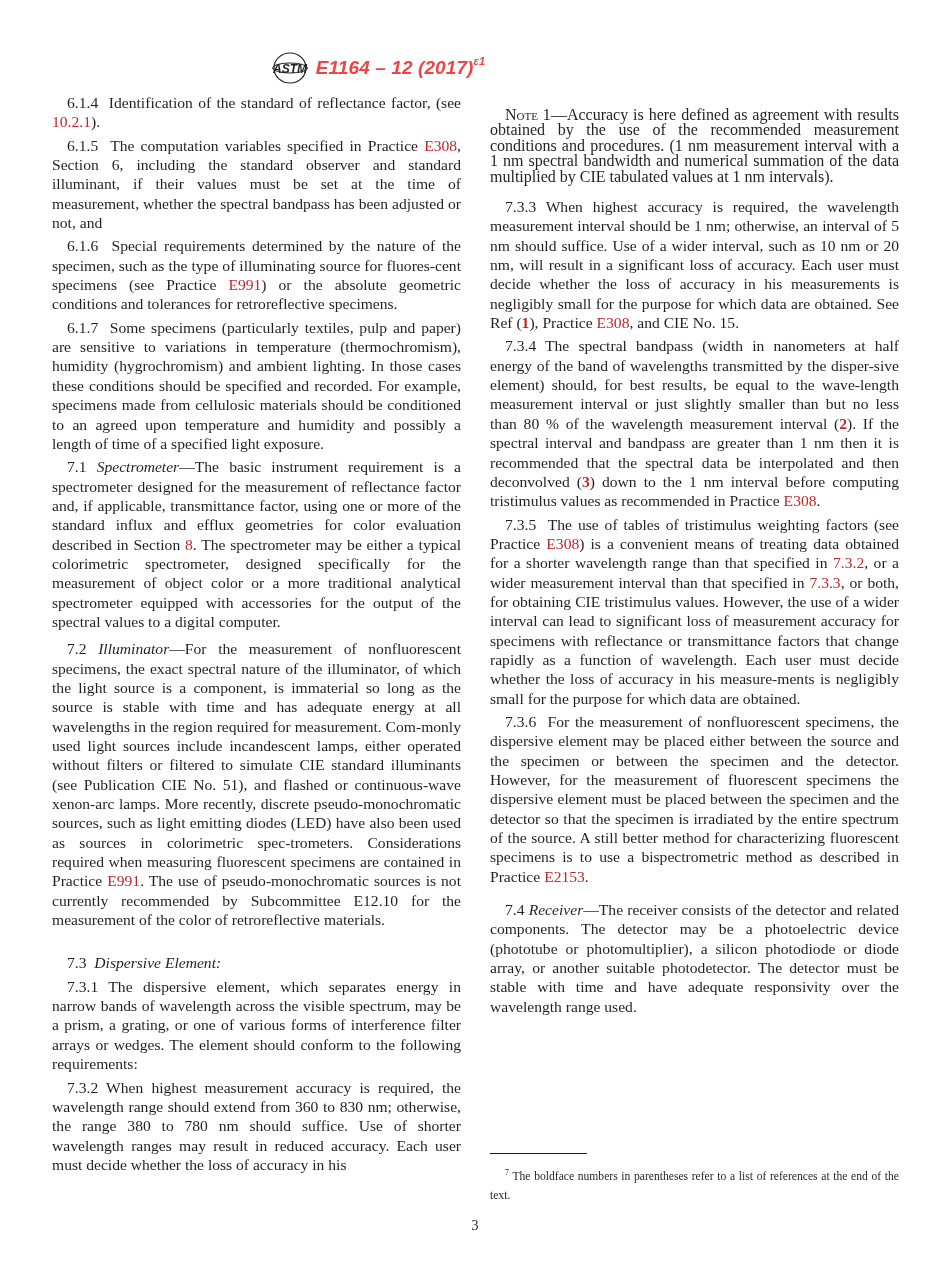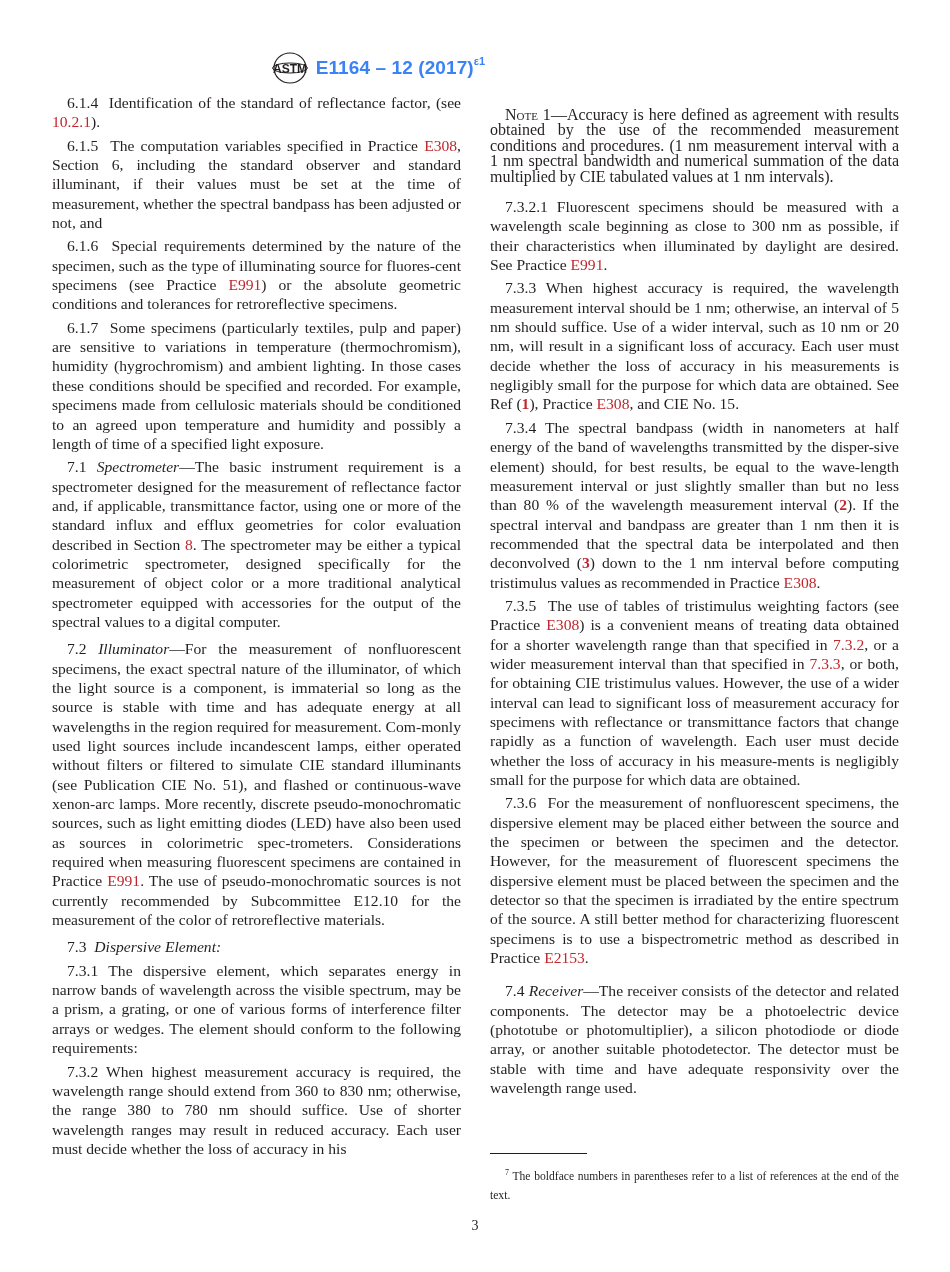--- a/index.html
+++ b/index.html
@@ -1,22 +1,22 @@
 <!DOCTYPE html>
 <html><head>
 <meta charset="utf-8">
 <style>
   html, body { margin: 0; padding: 0; background: #ffffff; }
   body { width: 950px; height: 1272px; position: relative; overflow: hidden;
          font-family: "Liberation Serif", "DejaVu Serif", serif; color: #231f20; }
   .header { position: absolute; top: 50px; left: 0; width: 757px; height: 36px;
-            display: flex; justify-content: center; align-items: center; gap: 8px; }
+            display: flex; justify-content: center; align-items: center; gap: 8px; font-style: italic; }
   .logo { width: 36px; height: 34px; }
   .doc-title { font-family: "Liberation Sans", "DejaVu Sans", sans-serif; font-weight: bold;
-               font-size: 19px; color: #3b82f6; letter-spacing: 0.1px; }
+               font-size: 19px; color: #ef4444; letter-spacing: 0.1px; }
   .doc-title sup { font-size: 11px; position: relative; top: -2px; }
   .col { position: absolute; top: 93px; font-size: 15.6px; line-height: 19.35px; text-align: justify; }
   .col-left { left: 52px; width: 409px; }
   .col-right { left: 490px; width: 409px; }
   p { margin: 0 0 4px 0; text-indent: 15px; hyphens: manual; }
   p.cont { text-indent: 0; }
   .link { color: #c0272d; }
   .ref { color: #c0272d; font-weight: bold; }
   .it { font-style: italic; }
   h2 { font-size: 15.6px; font-weight: bold; margin: 23px 0 11px 0; line-height: 19px; }
@@ -43,30 +43,29 @@
 
 <div class="col col-left">
   <p><span>6.1.4</span>&nbsp; <span>Identification of the standard of reflectance factor, (see</span> <span class="link">10.2.1</span><span>).</span></p>
   <p><span>6.1.5</span>&nbsp; <span>The computation variables specified in Practice</span> <span class="link">E308</span><span>, Section 6, including the standard observer and standard illuminant, if their values must be set at the time of measurement, whether the spectral bandpass has been adjusted or not, and</span></p>
   <p><span>6.1.6</span>&nbsp; <span>Special requirements determined by the nature of the specimen, such as the type of illuminating source for fluores-cent specimens (see Practice</span> <span class="link">E991</span><span>) or the absolute geometric conditions and tolerances for retroreflective specimens.</span></p>
   <p><span>6.1.7</span>&nbsp; <span>Some specimens (particularly textiles, pulp and paper) are sensitive to variations in temperature (thermochromism), humidity (hygrochromism) and ambient lighting. In those cases these conditions should be specified and recorded. For example, specimens made from cellulosic materials should be conditioned to an agreed upon temperature and humidity and possibly a length of time of a specified light exposure.</span></p>
 
 
   <p><span>7.1</span> <span class="it">Spectrometer</span><span>—The basic instrument requirement is a spectrometer designed for the measurement of reflectance factor and, if applicable, transmittance factor, using one or more of the standard influx and efflux geometries for color evaluation described in Section</span> <span class="link">8</span><span>. The spectrometer may be either a typical colorimetric spectrometer, designed specifically for the measurement of object color or a more traditional analytical spectrometer equipped with accessories for the output of the spectral values to a digital computer.</span></p>
   <p style="margin-top:8px"><span>7.2</span> <span class="it">Illuminator</span><span>—For the measurement of nonfluorescent specimens, the exact spectral nature of the illuminator, of which the light source is a component, is immaterial so long as the source is stable with time and has adequate energy at all wavelengths in the region required for measurement. Com-monly used light sources include incandescent lamps, either operated without filters or filtered to simulate CIE standard illuminants (see Publication CIE No. 51), and flashed or continuous-wave xenon-arc lamps. More recently, discrete pseudo-monochromatic sources, such as light emitting diodes (LED) have also been used as sources in colorimetric spec-trometers. Considerations required when measuring fluorescent specimens are contained in Practice</span> <span class="link">E991</span><span>. The use of pseudo-monochromatic sources is not currently recommended by Subcommittee E12.10 for the measurement of the color of retroreflective materials.</span></p>
-  <p style="margin-top:8px"><span>7.3</span>&nbsp; <span class="it">Dispersive Element:</span></p>
+  <p style="margin-top:24px"><span>7.3</span>&nbsp; <span class="it">Dispersive Element:</span></p>
   <p><span>7.3.1</span> <span>The dispersive element, which separates energy in narrow bands of wavelength across the visible spectrum, may be a prism, a grating, or one of various forms of interference filter arrays or wedges. The element should conform to the following requirements:</span></p>
   <p><span>7.3.2</span> <span>When highest measurement accuracy is required, the wavelength range should extend from 360 to 830 nm; otherwise, the range 380 to 780 nm should suffice. Use of shorter wavelength ranges may result in reduced accuracy. Each user must decide whether the loss of accuracy in his</span></p>
 </div>
 
 <div class="col col-right">
 
   <p class="note"><span class="smallcaps">Note 1</span><span>—Accuracy is here defined as agreement with results obtained by the use of the recommended measurement conditions and procedures. (1 nm measurement interval with a 1 nm spectral bandwidth and numerical summation of the data multiplied by CIE tabulated values at 1 nm intervals).</span></p>
 
-  <p><span>7.3.2.1</span> <span>Fluorescent specimens should be measured with a wavelength scale beginning as close to 300 nm as possible, if their characteristics when illuminated by daylight are desired. See Practice</span> <span class="link">E991</span><span>.</span></p>
   <p><span>7.3.3</span> <span>When highest accuracy is required, the wavelength measurement interval should be 1 nm; otherwise, an interval of 5 nm should suffice. Use of a wider interval, such as 10 nm or 20 nm, will result in a significant loss of accuracy. Each user must decide whether the loss of accuracy in his measurements is negligibly small for the purpose for which data are obtained. See Ref (</span><span class="ref">1</span><span>), Practice</span> <span class="link">E308</span><span>, and CIE No. 15.</span></p>
   <p><span>7.3.4</span> <span>The spectral bandpass (width in nanometers at half energy of the band of wavelengths transmitted by the disper-sive element) should, for best results, be equal to the wave-length measurement interval or just slightly smaller than but no less than 80 % of the wavelength measurement interval (</span><span class="ref">2</span><span>). If the spectral interval and bandpass are greater than 1 nm then it is recommended that the spectral data be interpolated and then deconvolved (</span><span class="ref">3</span><span>) down to the 1 nm interval before computing tristimulus values as recommended in Practice</span> <span class="link">E308</span><span>.</span></p>
   <p><span>7.3.5</span>&nbsp; <span>The use of tables of tristimulus weighting factors (see Practice</span> <span class="link">E308</span><span>) is a convenient means of treating data obtained for a shorter wavelength range than that specified in</span> <span class="link">7.3.2</span><span>, or a wider measurement interval than that specified in</span> <span class="link">7.3.3</span><span>, or both, for obtaining CIE tristimulus values. However, the use of a wider interval can lead to significant loss of measurement accuracy for specimens with reflectance or transmittance factors that change rapidly as a function of wavelength. Each user must decide whether the loss of accuracy in his measure-ments is negligibly small for the purpose for which data are obtained.</span></p>
   <p><span>7.3.6</span>&nbsp; <span>For the measurement of nonfluorescent specimens, the dispersive element may be placed either between the source and the specimen or between the specimen and the detector. However, for the measurement of fluorescent specimens the dispersive element must be placed between the specimen and the detector so that the specimen is irradiated by the entire spectrum of the source. A still better method for characterizing fluorescent specimens is to use a bispectrometric method as described in Practice</span> <span class="link">E2153</span><span>.</span></p>
   <p style="margin-top:14px"><span>7.4</span> <span class="it">Receiver</span><span>—The receiver consists of the detector and related components. The detector may be a photoelectric device (phototube or photomultiplier), a silicon photodiode or diode array, or another suitable photodetector. The detector must be stable with time and have adequate responsivity over the wavelength range used.</span></p>
 </div>
 
 <div class="fn-rule"></div>
 <div class="footnote"><sup>7</sup> <span>The boldface numbers in parentheses refer to a list of references at the end of the text.</span></div>
 

